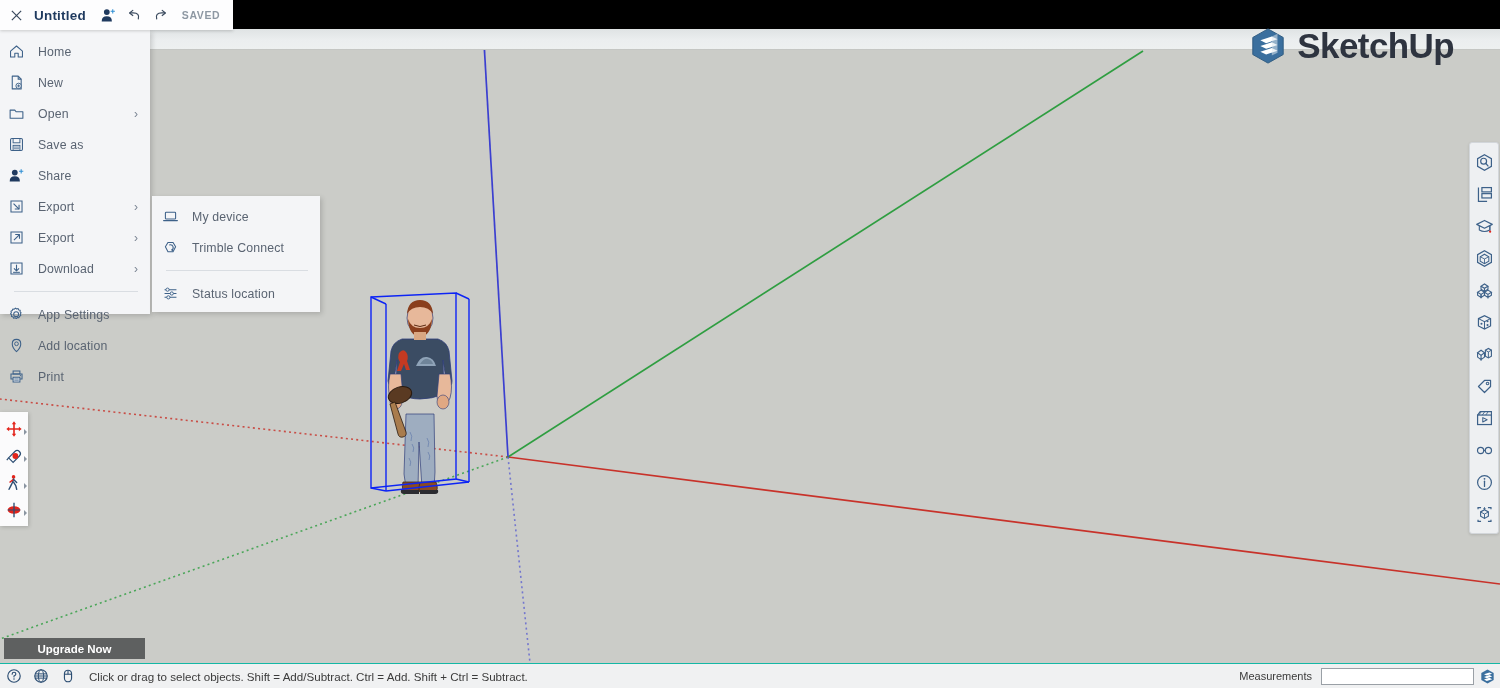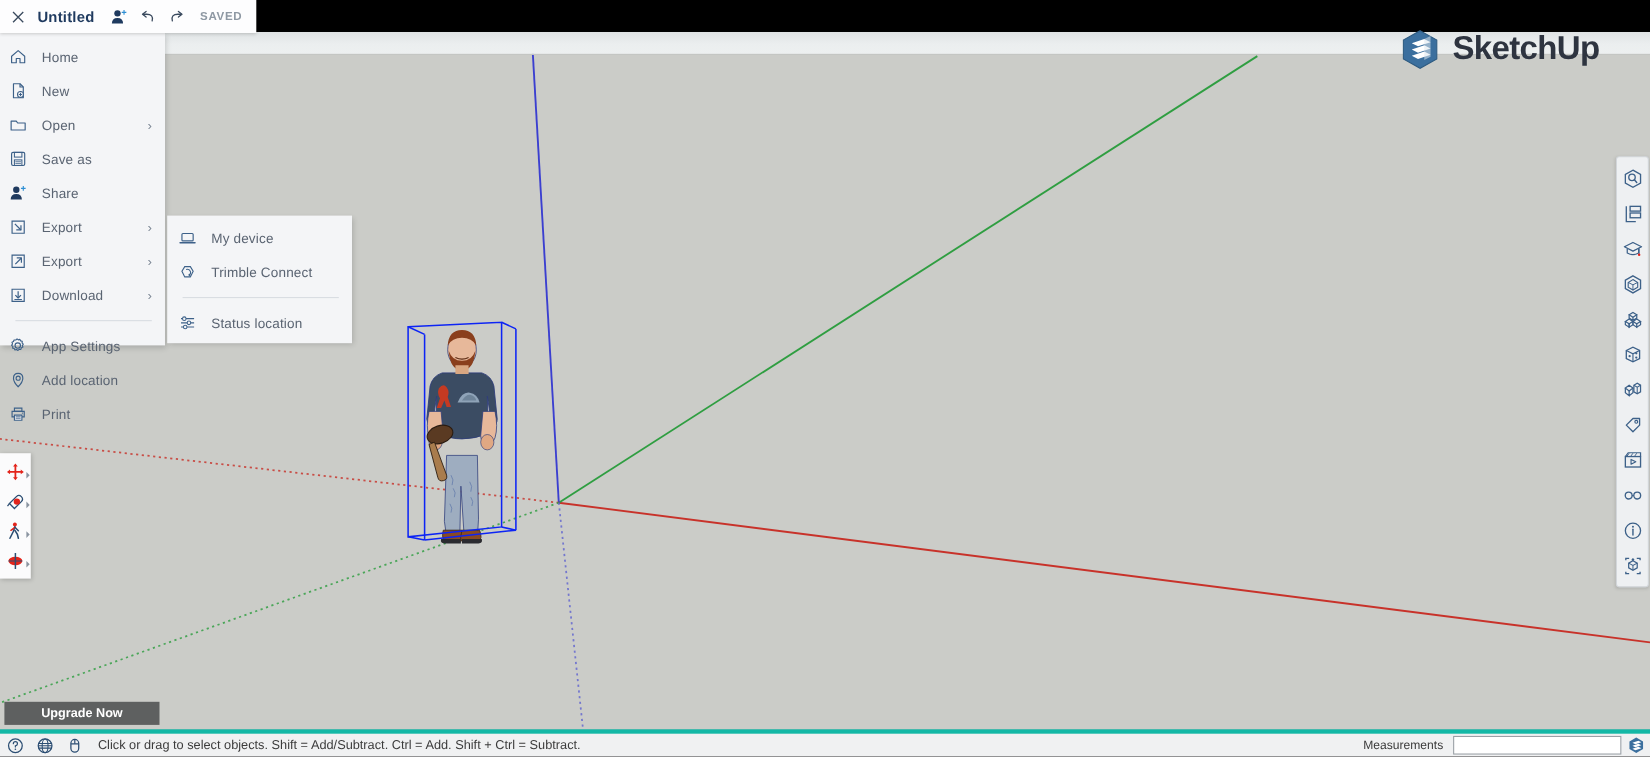--- a/index.html
+++ b/index.html
@@ -50,21 +50,21 @@
     font-size: 10.5px; font-weight: bold; color: #8e98a3;
     letter-spacing: .6px; padding-left: 8px;
   }
 
   
   #brand {
     position: absolute; right: 46px; top: 26px;
     display: flex; align-items: center; gap: 10px; z-index: 30;
   }
   #brand .btxt {
-    font-size: 30px; font-weight: bold; color: #2e3440;
+    font-size: 35px; font-weight: bold; color: #2e3440;
     letter-spacing: -0.6px;
   }
 
   
   #menu {
     position: absolute; left: 0; top: 30px; width: 150px; height: 284px;
     background: #f4f5f7;
     box-shadow: 2px 2px 5px rgba(0,0,0,.16);
     z-index: 38;
     padding-top: 6px;
@@ -129,21 +129,21 @@
     background: #5e6060;
     color: #fff; font-size: 11.5px; font-weight: bold;
     display:flex;align-items:center;justify-content:center;
     cursor: pointer; z-index: 26;
   }
 
   
   #statusbar {
     position: absolute; left: 0; bottom: 0; width: 1500px; height: 25px;
     background: #f0f1f2;
-    border-top: 4px solid #14b8a6;
+    border-top: 1px solid #14b8a6;
     display: flex; align-items: center; z-index: 50;
   }
   #statusbar .sbico {
     width: 27px; height: 25px; display:flex;align-items:center;justify-content:center;
     cursor: pointer;
   }
   #statusbar .sbtext {
     font-size: 11.6px; color: #3b3b3b; margin-left: 8px; white-space: nowrap;
   }
   #statusbar .spacer { flex: 1; }

